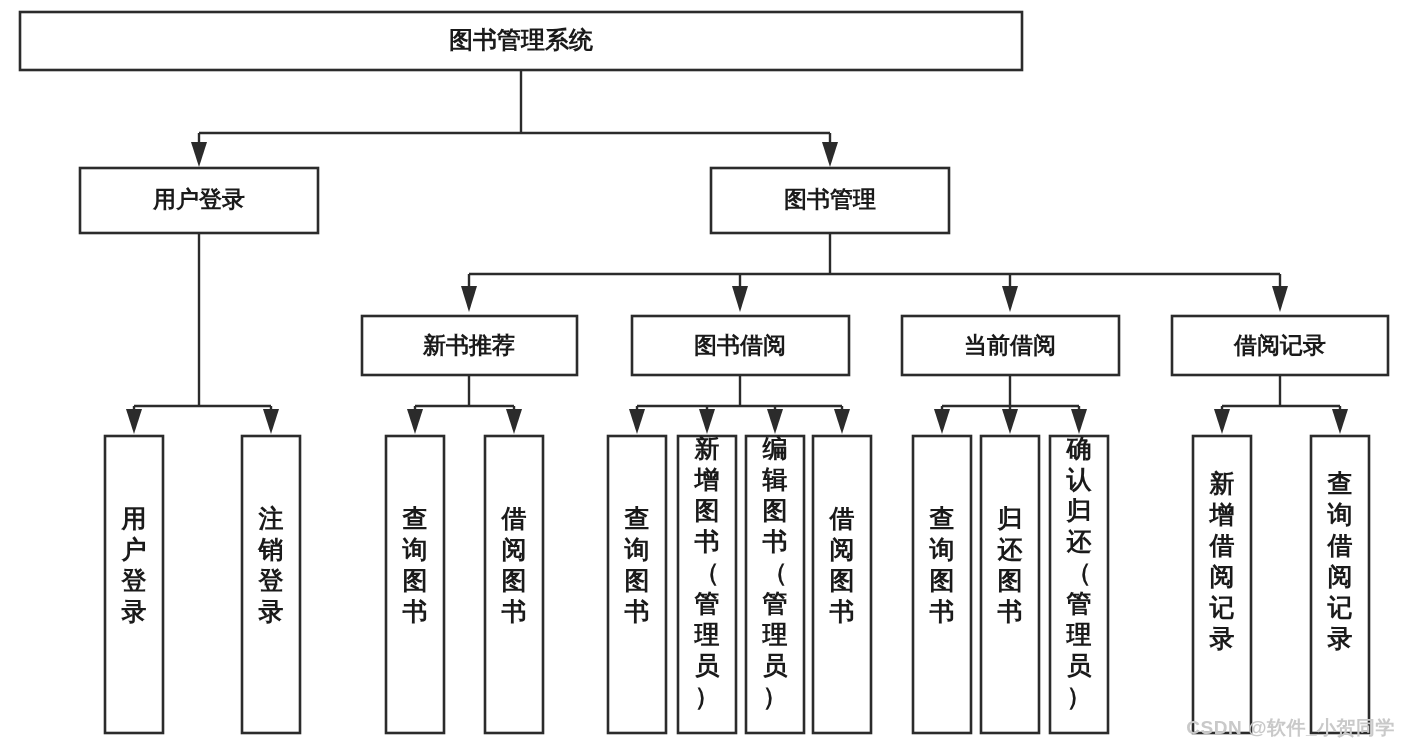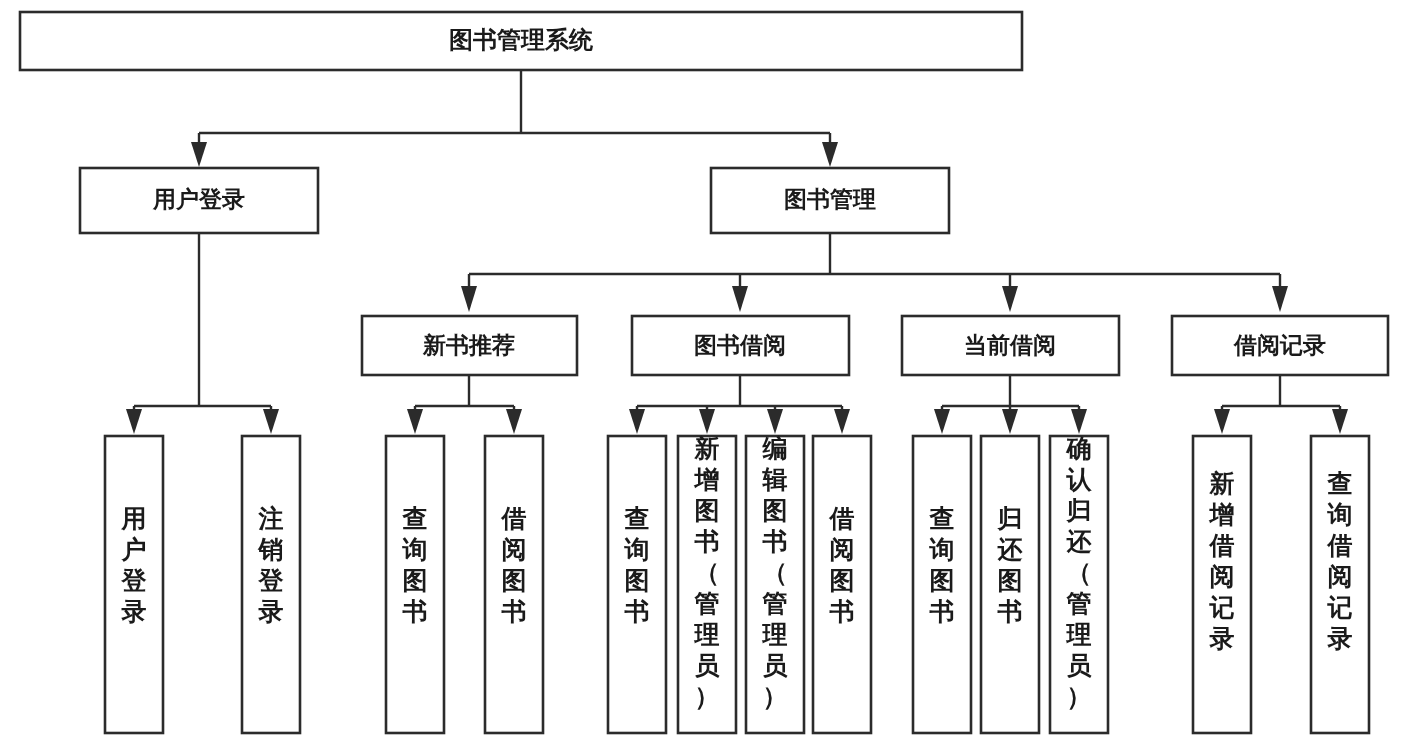--- a/index.html
+++ b/index.html
@@ -237,13 +237,14 @@
       <text class="leaf-label-v" x="1222" y="492"><tspan x="1222" dy="0">新</tspan><tspan x="1222" dy="31">增</tspan><tspan x="1222" dy="31">借</tspan><tspan x="1222" dy="31">阅</tspan><tspan x="1222" dy="31">记</tspan><tspan x="1222" dy="31">录</tspan></text>
     </g>
 
     <g>
       <rect class="node-box" x="1311" y="436" width="58" height="297"></rect>
       <text class="leaf-label-v" x="1340" y="492"><tspan x="1340" dy="0">查</tspan><tspan x="1340" dy="31">询</tspan><tspan x="1340" dy="31">借</tspan><tspan x="1340" dy="31">阅</tspan><tspan x="1340" dy="31">记</tspan><tspan x="1340" dy="31">录</tspan></text>
     </g>
 
   </svg>
 
+  <div class="watermark-text">CSDN @软件_小贺同学</div>
 </div>
 
 </body></html>

